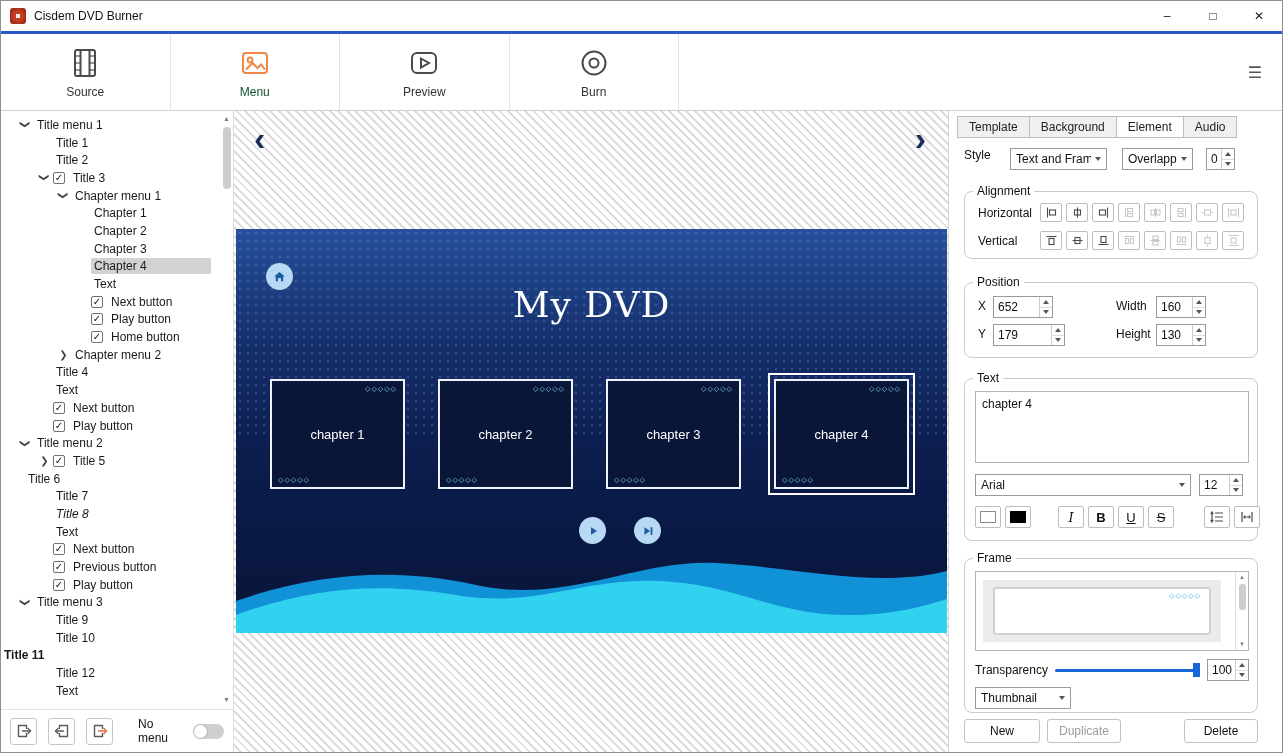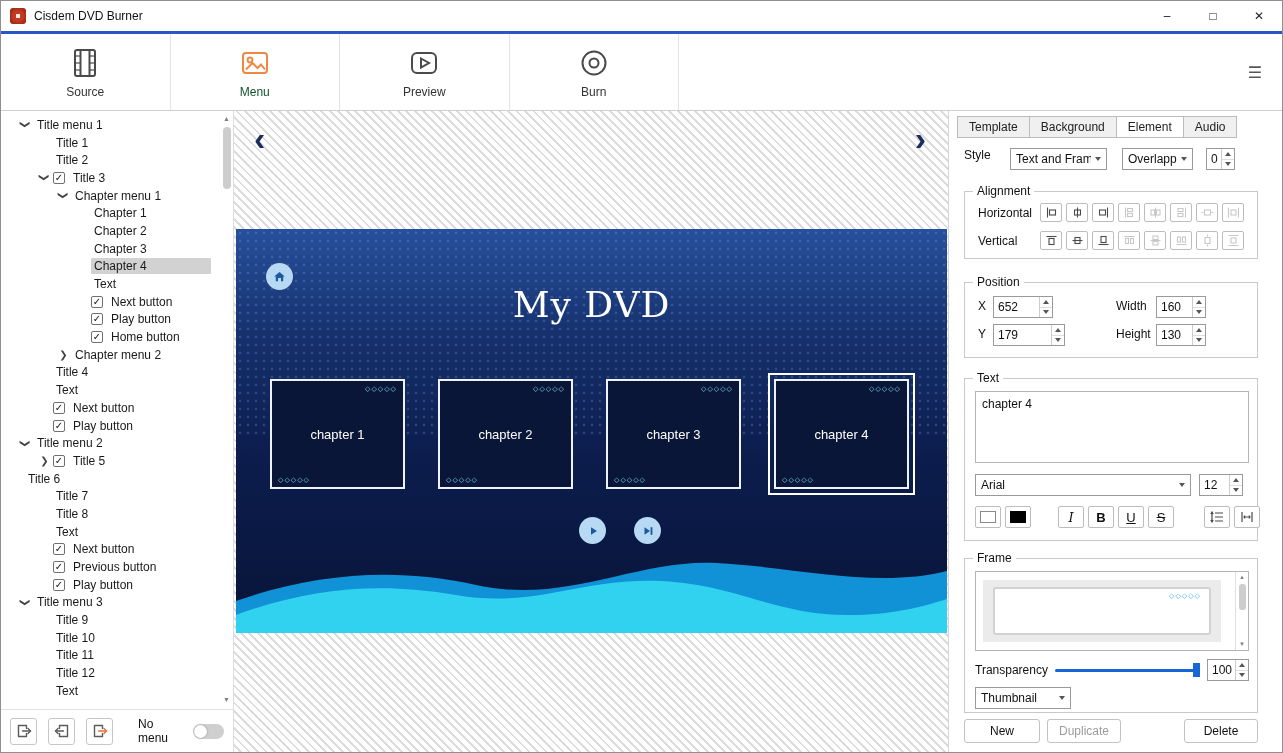--- a/index.html
+++ b/index.html
@@ -78,21 +78,21 @@
   .dropdown{height:22px;border:1px solid #9a9a9a;background:#fff;display:flex;align-items:center;padding:0 5px;overflow:hidden;white-space:nowrap}
   .dd-val{flex:1;overflow:hidden}
   .dd-arrow{width:0;height:0;border-left:3.5px solid transparent;border-right:3.5px solid transparent;border-top:4px solid #555;margin-left:4px;flex:none}
   .spinner{display:flex;align-items:stretch;height:22px;border:1px solid #9a9a9a;background:#fff}
   .sp-val{flex:1;display:flex;align-items:center;padding-left:4px;overflow:hidden}
   .sp-btns{width:13px;display:flex;flex-direction:column;border-left:1px solid #ccc;flex:none}
   .sp-btns span{flex:1;display:flex;align-items:center;justify-content:center}
   .sp-btns span:first-child{border-bottom:1px solid #ddd}
   .tri-up{width:0;height:0;border-left:3px solid transparent;border-right:3px solid transparent;border-bottom:4px solid #555}
   .tri-down{width:0;height:0;border-left:3px solid transparent;border-right:3px solid transparent;border-top:4px solid #555}
-  .group{position:absolute;left:15px;right:24px;border:1px solid #c9c9c9;border-radius:0}
+  .group{position:absolute;left:15px;right:24px;border:1px solid #c9c9c9;border-radius:8px}
   .legend{position:absolute;top:-8px;left:8px;background:#fff;padding:0 4px}
   .g-align{top:80px;height:68px}
   .aln-row{position:absolute;left:13px;right:6px;display:flex;align-items:center}
   .aln-row.r1{top:11px}.aln-row.r2{top:39px}
   .aln-row .rl{width:62px}
   .aln-btn{width:22px;height:19px;border:1px solid #bdbdbd;border-radius:2px;background:#fff;margin-right:4px;display:flex;align-items:center;justify-content:center;flex:none}
   .g-pos{top:171px;height:76px}
   .pos-lab{position:absolute;font-size:12px}
   .g-text{top:267px;height:163px}
   .textarea{position:absolute;left:10px;top:12px;right:8px;height:72px;border:1px solid #b5b5b5;background:#fff;padding:5px 6px;font-size:12px}
@@ -257,21 +257,21 @@
           <span class="chev right">❯</span>
           <span class="cbx">✓</span>
           <span class="lbl">Title 5</span>
         </div>
         <div class="tree-row" style="padding-left: 24px;">
           <span class="lbl">Title 6</span>
         </div>
         <div class="tree-row" style="padding-left: 52px;">
           <span class="lbl">Title 7</span>
         </div>
-        <div class="tree-row" style="padding-left: 52px;">
+        <div class="tree-row" style="padding-left: 52px; font-style: italic;">
           <span class="lbl">Title 8</span>
         </div>
         <div class="tree-row" style="padding-left: 52px;">
           <span class="lbl">Text</span>
         </div>
         <div class="tree-row" style="padding-left: 52px;">
           <span class="cbx">✓</span>
           <span class="lbl">Next button</span>
         </div>
         <div class="tree-row" style="padding-left: 52px;">
@@ -285,21 +285,21 @@
         <div class="tree-row" style="padding-left: 16px;">
           <span class="chev down">❯</span>
           <span class="lbl">Title menu 3</span>
         </div>
         <div class="tree-row" style="padding-left: 52px;">
           <span class="lbl">Title 9</span>
         </div>
         <div class="tree-row" style="padding-left: 52px;">
           <span class="lbl">Title 10</span>
         </div>
-        <div class="tree-row" style="padding-left: 52px;">
+        <div class="tree-row" style=" font-weight: bold;">
           <span class="lbl">Title 11</span>
         </div>
         <div class="tree-row" style="padding-left: 52px;">
           <span class="lbl">Title 12</span>
         </div>
         <div class="tree-row" style="padding-left: 52px;">
           <span class="lbl">Text</span>
         </div>
       </div>
     <div class="v-scroll">

